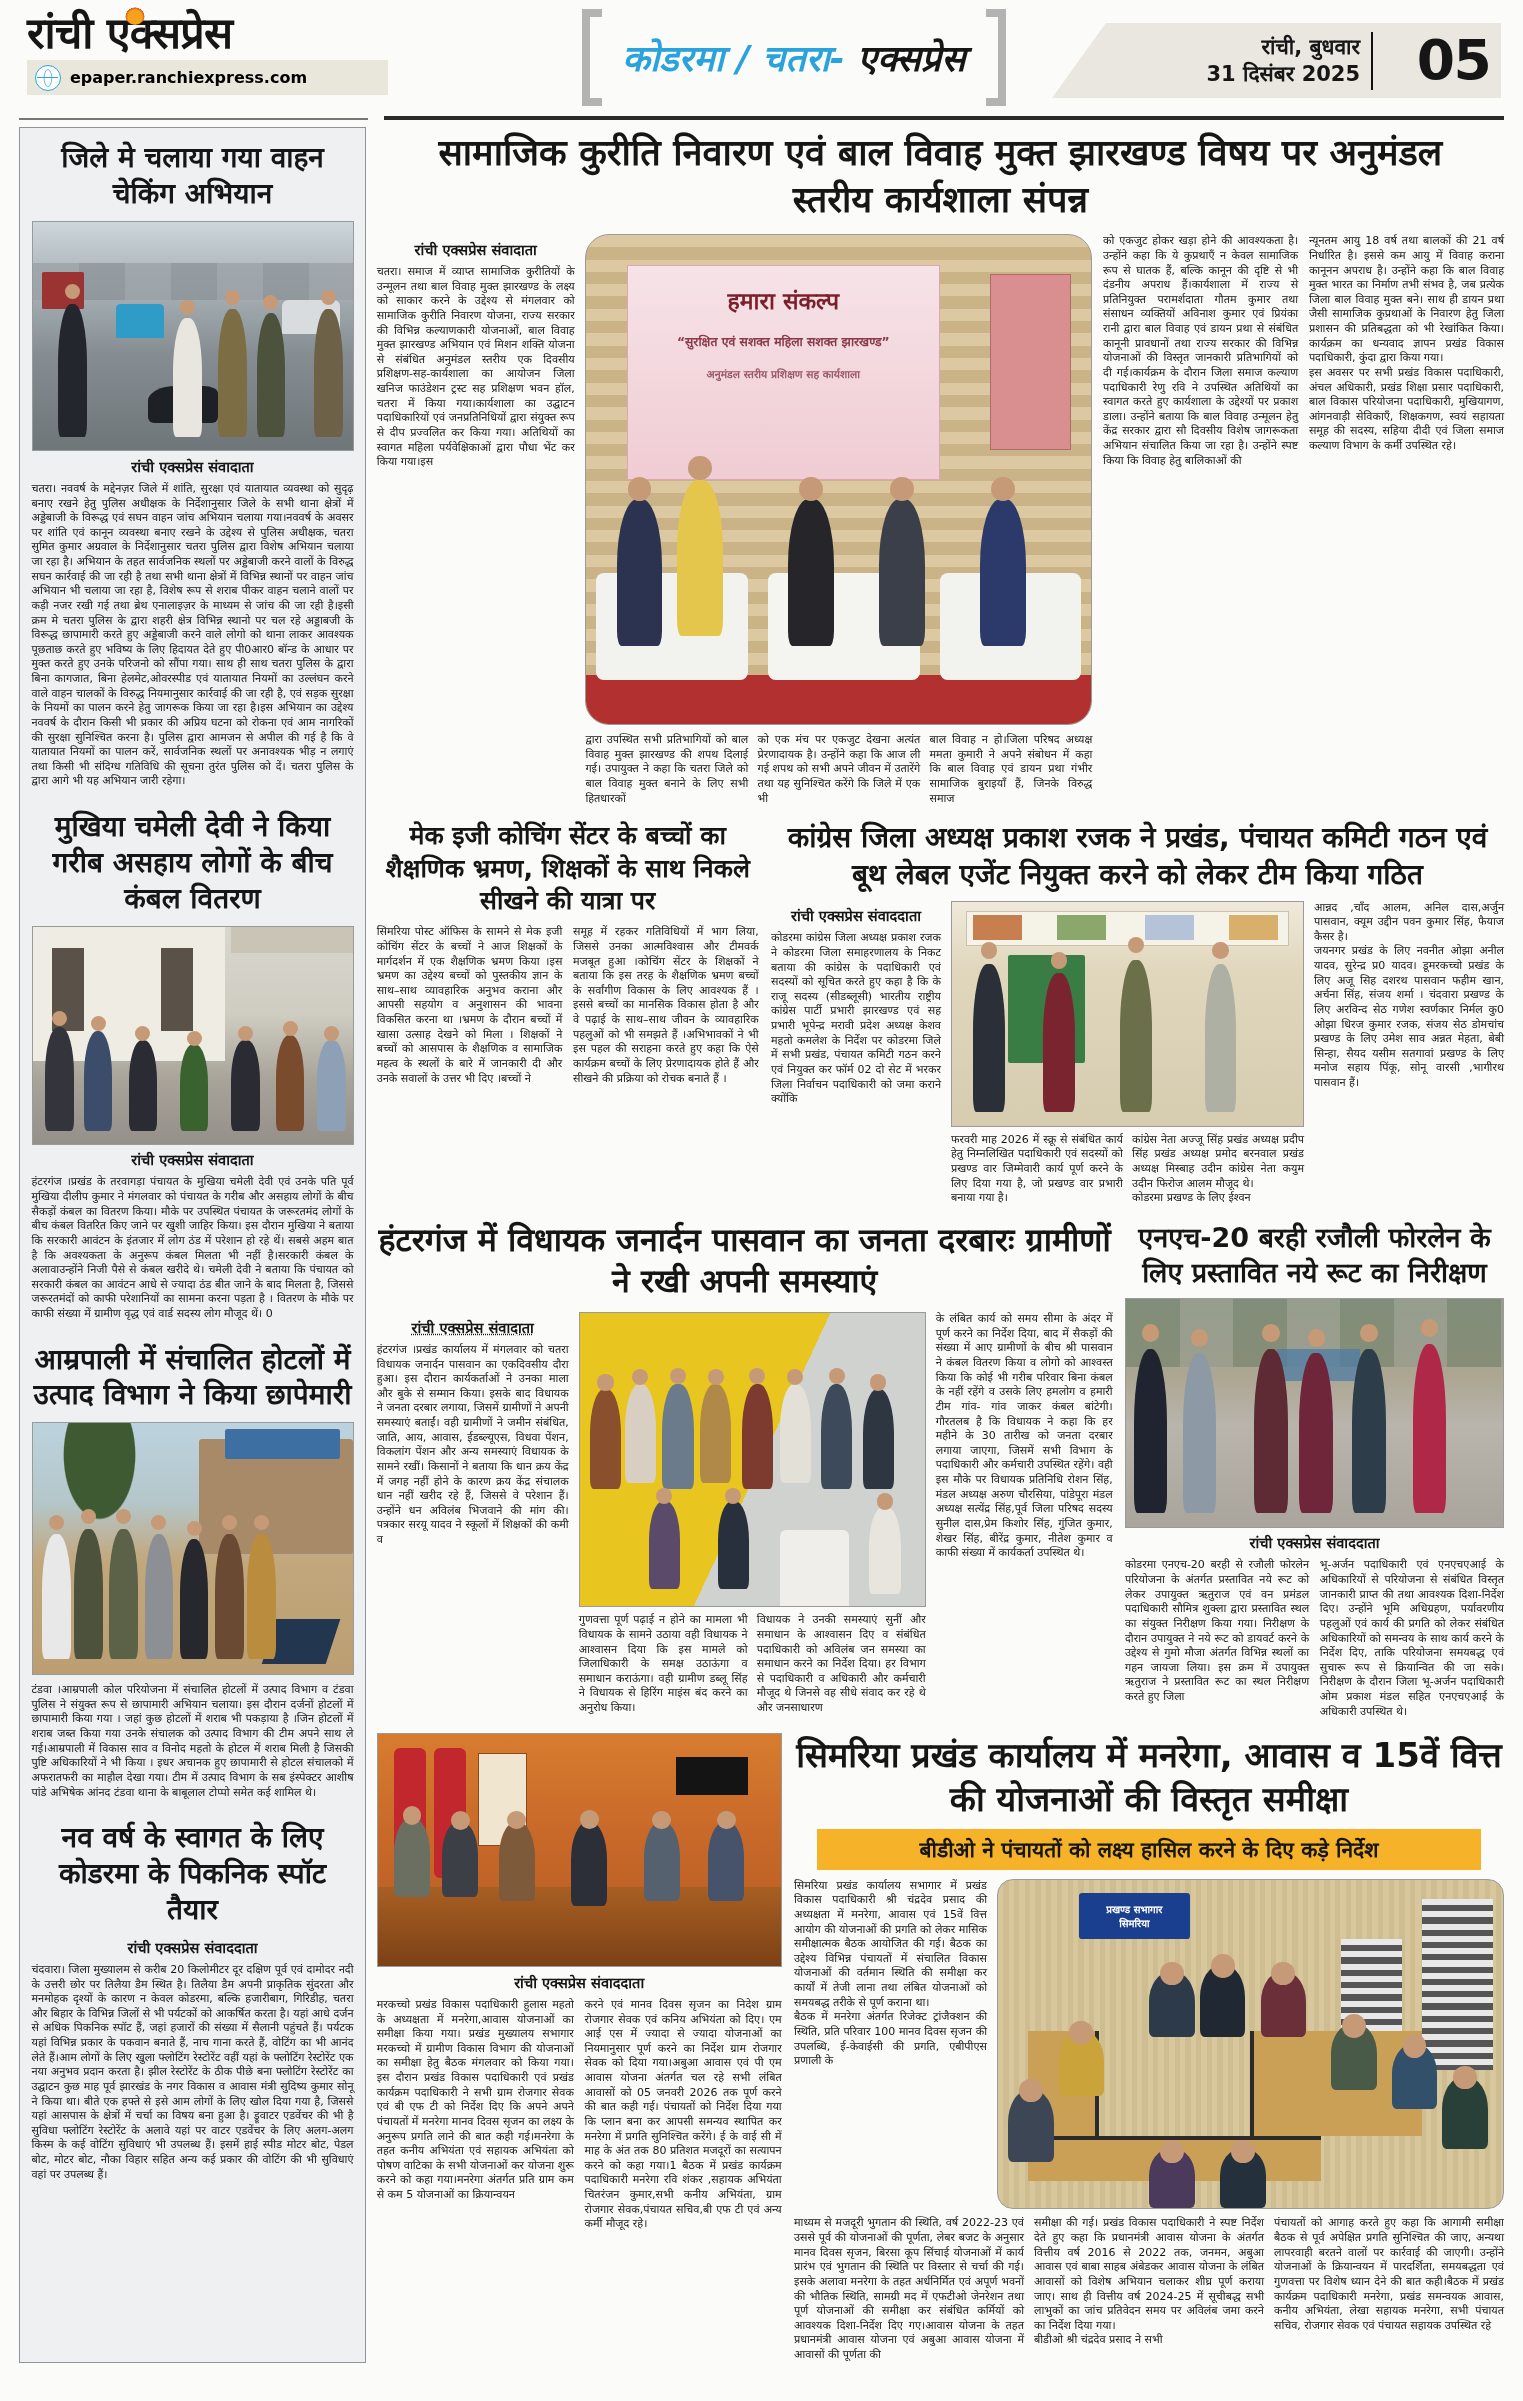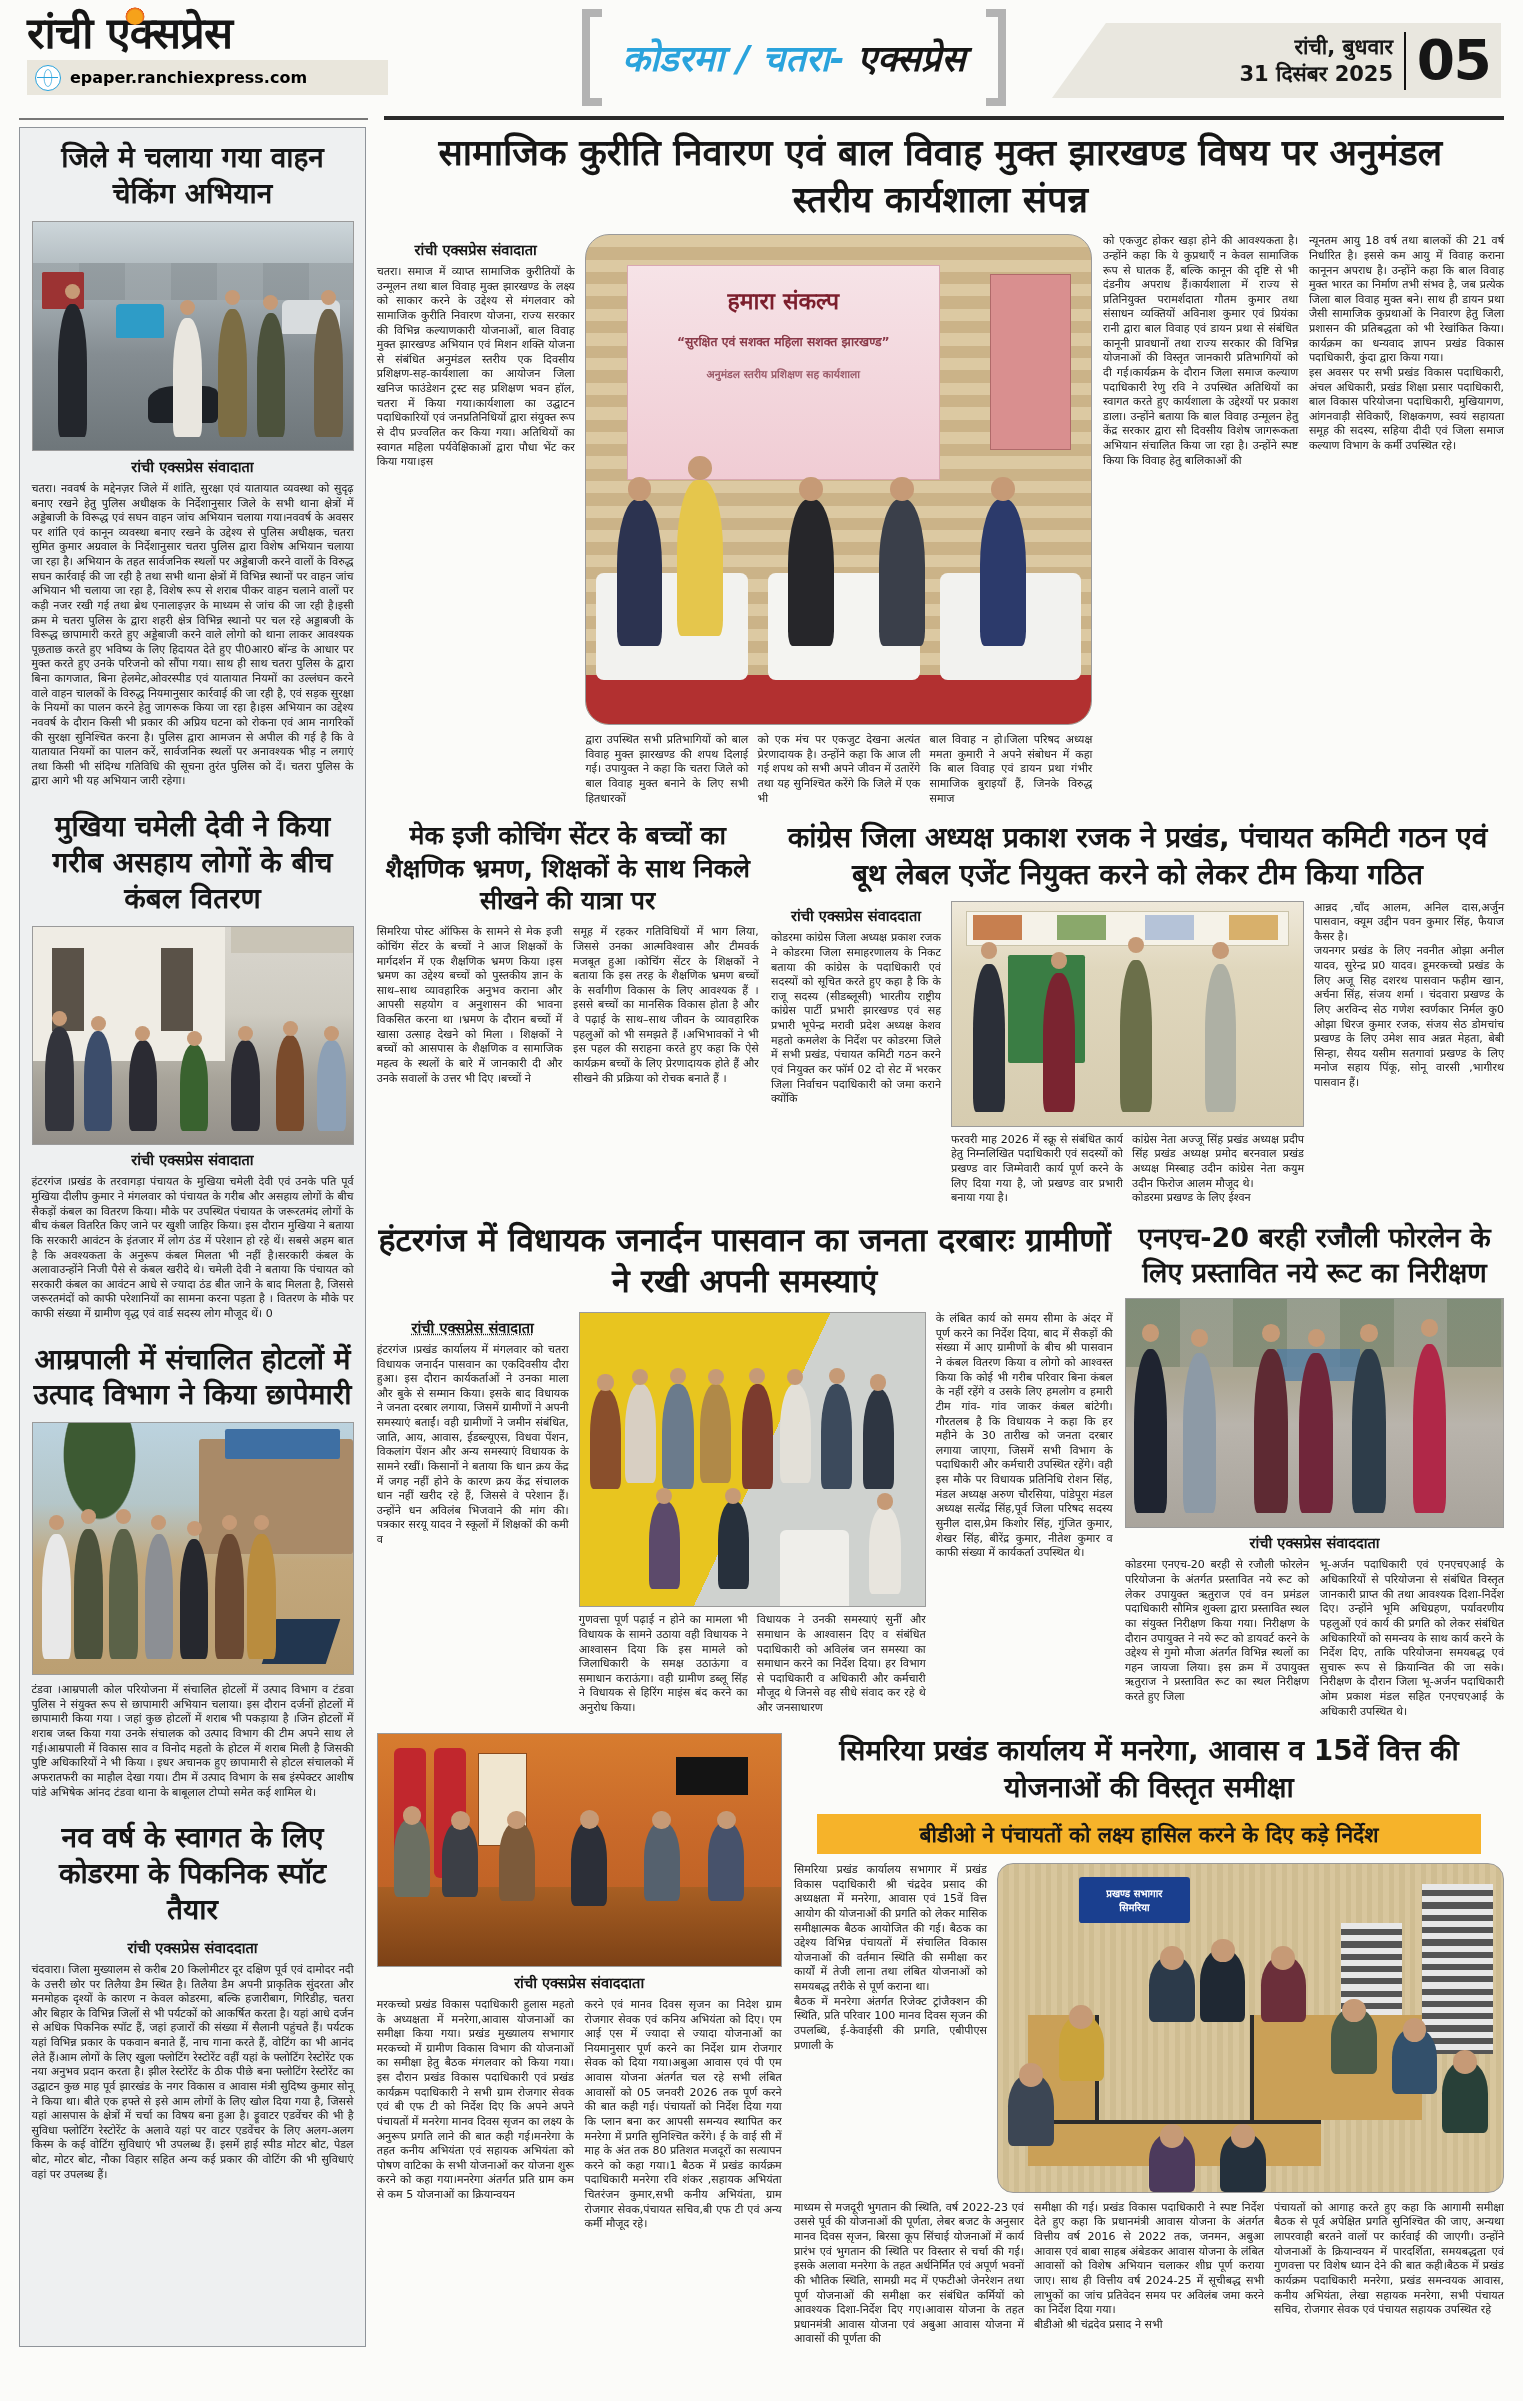--- a/index.html
+++ b/index.html
@@ -20,21 +20,21 @@
   .section-box { position: absolute; left: 564px; top: 9.2px; width: 460px; height: 97px; display: flex; align-items: center; justify-content: center; font-style: italic; }
   .bracket { width: 20px; align-self: stretch; border: 8.4px solid #b3b3b3; }
   .bracket.l { border-right: none; }
   .bracket.r { border-left: none; }
   .section-title { padding: 0 20px; font-size: 36px; font-weight: 800; white-space: nowrap; }
   .section-title .blue { color: #2aa3dc; }
   .date-band { position: absolute; right: 22px; top: 23px; width: 449px; height: 75px; background: #e9e7df;
     clip-path: polygon(12% 0, 100% 0, 100% 100%, 0 100%); display: flex; align-items: center; justify-content: flex-end; padding-right: 10.7px; gap: 10.7px; }
   .date-lines { text-align: right; font-weight: 800; line-height: 1.25; font-size: 21px; }
   .date-divider { width: 2.3px; height: 58px; background: #111; }
-  .page-no { font-size: 55px; font-weight: 800; letter-spacing: -1.5px; line-height: 1; }
+  .page-no { font-size: 55px; font-weight: 800; letter-spacing: -1.5px; line-height: 1; margin-left: 33px; }
   .header-rule { position: absolute; left: 384px; right: 19px; bottom: 1.5px; height: 3.8px; background: #2b2b2b; }
   .header-rule-left { position: absolute; left: 19px; width: 349px; bottom: 1.5px; height: 1.5px; background: #777; }
 
   
   .content { display: grid; grid-template-columns: 347px 1fr; gap: 10.7px; padding: 6.1px 19px 18.4px; }
 
   
   .sidebar { background: #eef0f1; border: 0.8px solid #8f949a; padding: 9.2px 11.5px; }
   .sb-article { margin-bottom: 20px; }
   .sb-headline { font-size: 28px; font-weight: 800; text-align: center; line-height: 1.28; margin: 3.1px 0 9.2px; }
@@ -52,21 +52,21 @@
   .sub-headline { font-size: 25px; font-weight: 800; text-align: center; line-height: 1.3; margin-bottom: 7.7px; }
   .two-cols { display: grid; grid-template-columns: 1fr 1fr; gap: 10.7px; }
   .cong-grid { display: grid; grid-template-columns: 170px 353px 1fr; gap: 10px; }
   .under-photo-2 { display: grid; grid-template-columns: 1fr 1fr; gap: 9.2px; margin-top: 6.1px; }
 
   .row3 { display: grid; grid-template-columns: 1fr 379px; gap: 12.3px; }
   .jd-grid { display: grid; grid-template-columns: 192px 347px 1fr; gap: 10px; }
   .big-headline { font-size: 32px; font-weight: 800; text-align: center; line-height: 1.3; margin-bottom: 9.2px; }
 
   .row4 { display: grid; grid-template-columns: 405px 1fr; gap: 12.3px; }
-  .sim-headline { font-size: 28px; font-weight: 800; text-align: center; line-height: 1.3; margin-bottom: 7.7px; }
+  .sim-headline { font-size: 34px; font-weight: 800; text-align: center; line-height: 1.3; margin-bottom: 7.7px; }
   .sim-strip { background: #f6b32a; text-align: center; font-weight: 800; font-size: 21px; padding: 6.1px 3.1px; margin: 0 23px 9.2px; }
   .sim-grid { display: grid; grid-template-columns: 193px 1fr; gap: 10px; }
   .three-cols { display: grid; grid-template-columns: repeat(3, 1fr); gap: 10px; margin-top: 7.7px; }
 
   
   .photo { position: relative; overflow: hidden; border: 0.8px solid #9a9a9a; background: #cfd3d5; }
   .p { position: absolute; bottom: 6%; width: 9%; height: 50%; border-radius: 45% 45% 10% 10%; }
   .p::after { content: ""; position: absolute; left: 24%; top: -15%; width: 52%; aspect-ratio: 1; border-radius: 50%; background: #c69a76; }
   .blk { position: absolute; }
   .ph-caption { position: absolute; color: #7c1f2d; text-align: center; font-weight: 800; white-space: pre-line; }

